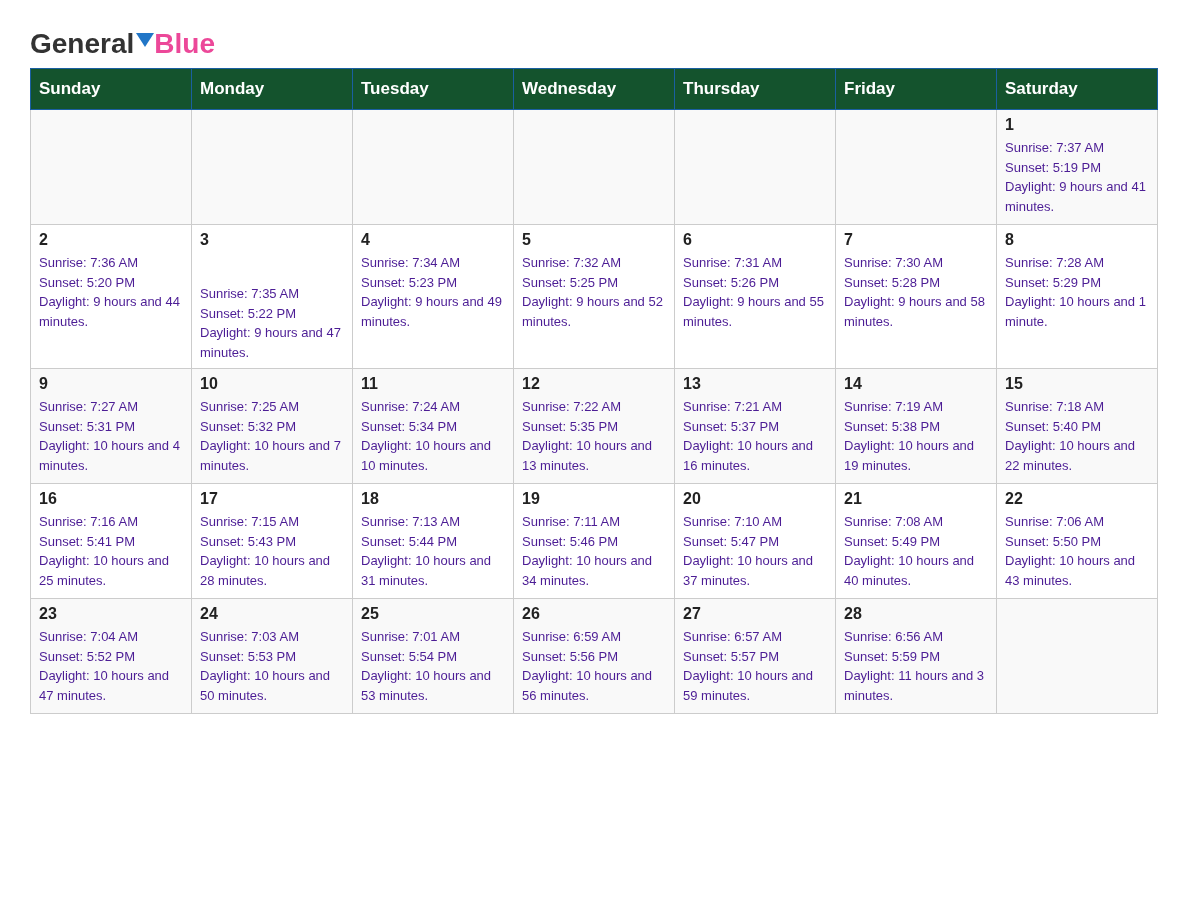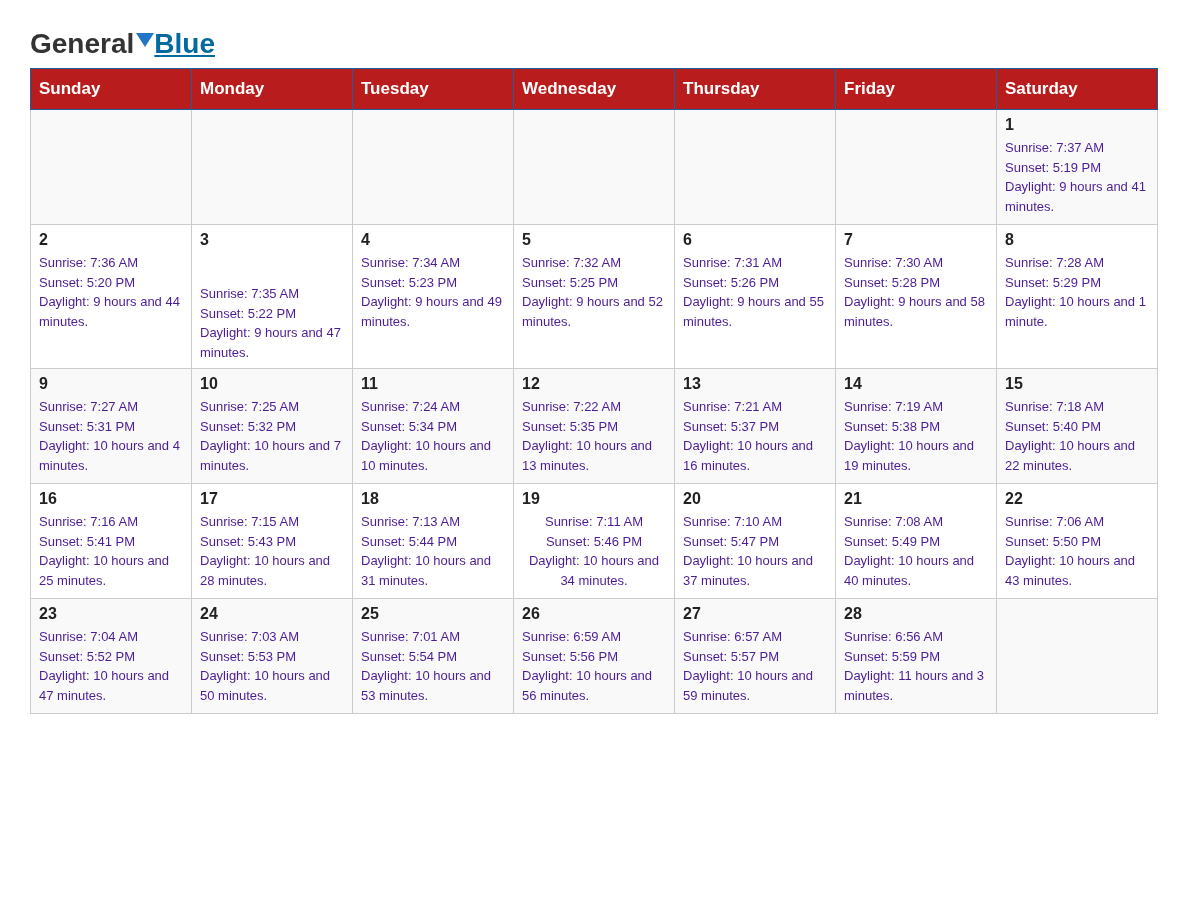--- a/index.html
+++ b/index.html
@@ -24,23 +24,22 @@
     }
     .logo-general {
       font-size: 28px;
       font-weight: bold;
       color: #333;
       line-height: 1;
     }
     .logo-blue {
       font-size: 28px;
       font-weight: bold;
-      color: #0369a1;
+      color: #ec4899;
       line-height: 1;
-      text-decoration: underline;
     }
     .logo-triangle {
       display: inline-block;
       width: 0;
       height: 0;
       border-left: 9px solid transparent;
       border-right: 9px solid transparent;
       border-top: 14px solid #2176c7;
       margin-left: 2px;
       vertical-align: middle;
@@ -60,21 +59,21 @@
       font-size: 22px;
       color: #444;
       margin-top: 4px;
     }
     .calendar-table {
       width: 100%;
       border-collapse: collapse;
       margin-top: 10px;
     }
     .calendar-table thead tr th {
-      background-color: #b91c1c;
+      background-color: #14532d;
       color: #fff;
       font-size: 17px;
       font-weight: bold;
       padding: 10px 8px;
       text-align: left;
       border: 1px solid #1a5fa0;
     }
     .calendar-table tbody tr td {
       border: 1px solid #ccc;
       vertical-align: top;
@@ -245,21 +244,21 @@
 Daylight: 10 hours and 28 minutes.</div>
         </td>
         <td>
           <span class="day-number">18</span>
           <div class="day-info" style="white-space: pre-line;">Sunrise: 7:13 AM
 Sunset: 5:44 PM
 Daylight: 10 hours and 31 minutes.</div>
         </td>
         <td>
           <span class="day-number">19</span>
-          <div class="day-info" style="white-space: pre-line; text-align: center;">Sunrise: 7:11 AM
+          <div class="day-info" style="white-space: pre-line;">Sunrise: 7:11 AM
 Sunset: 5:46 PM
 Daylight: 10 hours and 34 minutes.</div>
         </td>
         <td>
           <span class="day-number">20</span>
           <div class="day-info" style="white-space: pre-line;">Sunrise: 7:10 AM
 Sunset: 5:47 PM
 Daylight: 10 hours and 37 minutes.</div>
         </td>
         <td>

